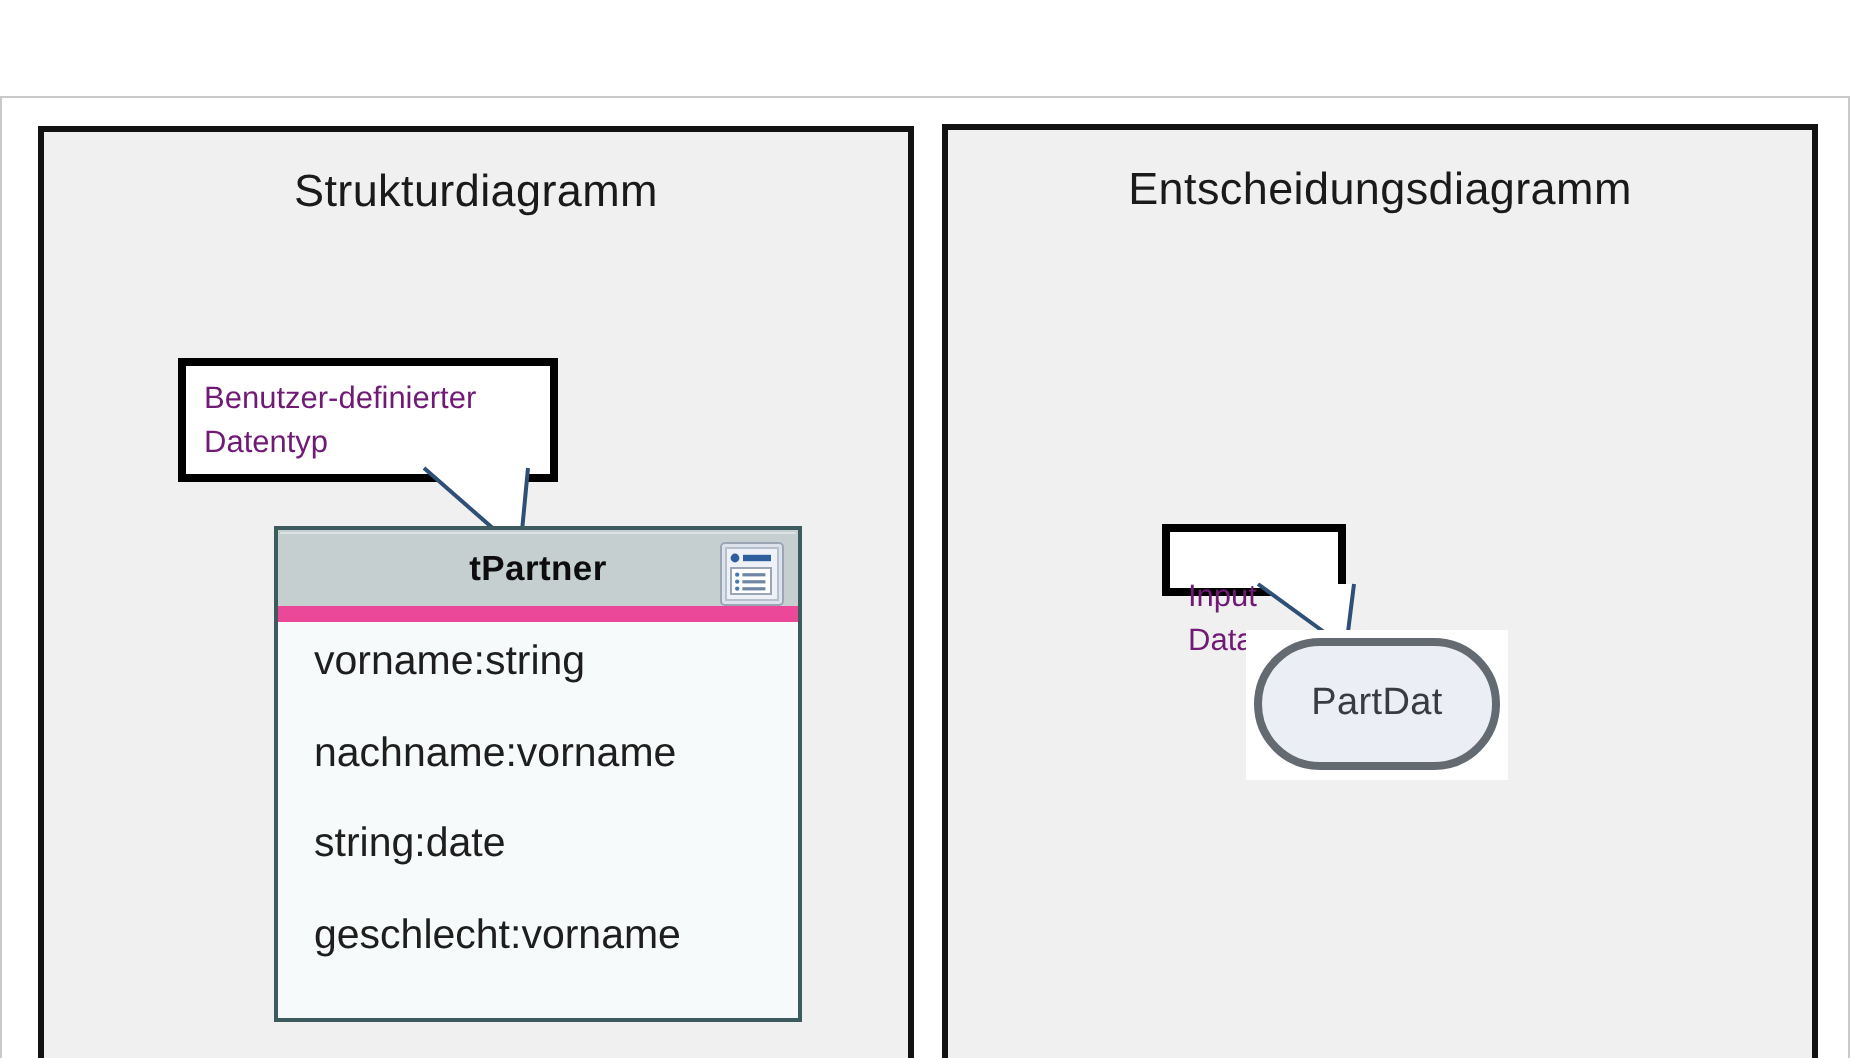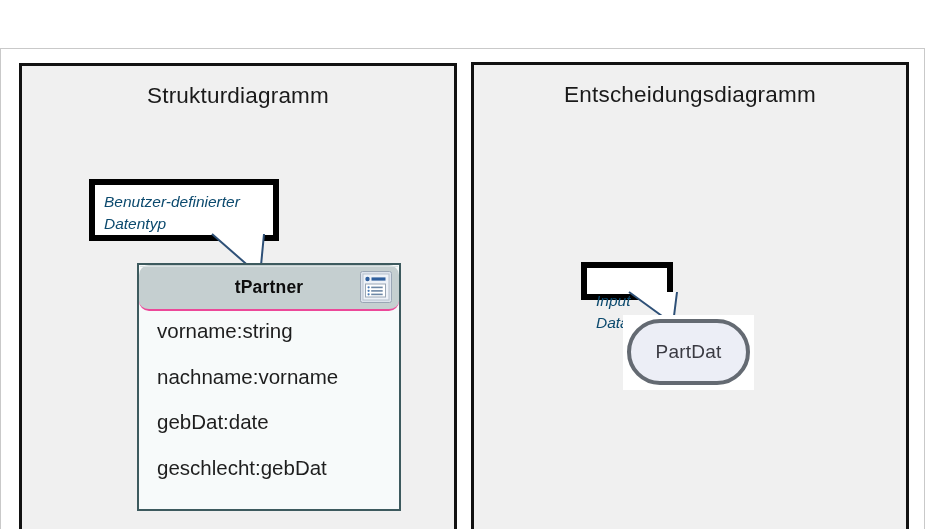--- a/index.html
+++ b/index.html
@@ -56,27 +56,26 @@
     font-size: 22.5px;
     color: #1a1a1a;
     letter-spacing: 0.2px;
     white-space: nowrap;
   }
 
   
   .callout {
     position: absolute;
     background: #ffffff;
-    border: 6px solid #000000;
-    box-sizing: border-box;
-    color: #0c4a6e;
+    border: 4px solid #000000;
+    box-sizing: border-box;
+    color: #701a75;
     font-size: 15.5px;
     line-height: 1.42;
     padding: 6px 8px 4px 9px;
-    font-style: italic;
   }
   #callout-datatype {
     left: 67px;
     top: 113px;
     width: 190px;
     height: 62px;
   }
   #callout-inputdata {
     left: 580px;
     top: 213px;
@@ -110,26 +109,25 @@
     width: 264px;
     height: 248px;
     border: 2px solid #3d5a5e;
     box-sizing: border-box;
     background: #f7fafa;
   }
   #class-header {
     position: relative;
     height: 46px;
     background: #c5cfd0;
-    border-bottom: 2px solid #ec4899;
+    border-bottom: 8px solid #ec4899;
     box-sizing: border-box;
     display: flex;
     align-items: center;
     justify-content: center;
-    border-radius: 10px;
   }
   #class-header-inner-line {
     position: absolute;
     left: 1px; right: 1px; top: 1px;
     height: 1px;
     background: #dbe3e4;
   }
   #class-name {
     font-size: 17.5px;
     font-weight: bold;
@@ -219,22 +217,22 @@
           <circle cx="8.6" cy="19.8" r="1.1" fill="#4a7ab5"></circle>
           <rect x="11.2" y="19.1" width="11.5" height="1.6" fill="#6d87a5"></rect>
           <circle cx="8.6" cy="23.3" r="1.1" fill="#4a7ab5"></circle>
           <rect x="11.2" y="22.6" width="11.5" height="1.6" fill="#6d87a5"></rect>
         </svg>
       </div>
 
       <div id="class-body">
         <div class="class-attr">vorname:string</div>
         <div class="class-attr">nachname:vorname</div>
-        <div class="class-attr">gebDat:date</div>
-        <div class="class-attr">geschlecht:gebDat</div>
+        <div class="class-attr">string:date</div>
+        <div class="class-attr">geschlecht:vorname</div>
       </div>
 
     </div>
   </div>
 
   <div class="panel" id="panel-right">
 
     <div class="panel-title">Entscheidungsdiagramm</div>
   </div>
 

